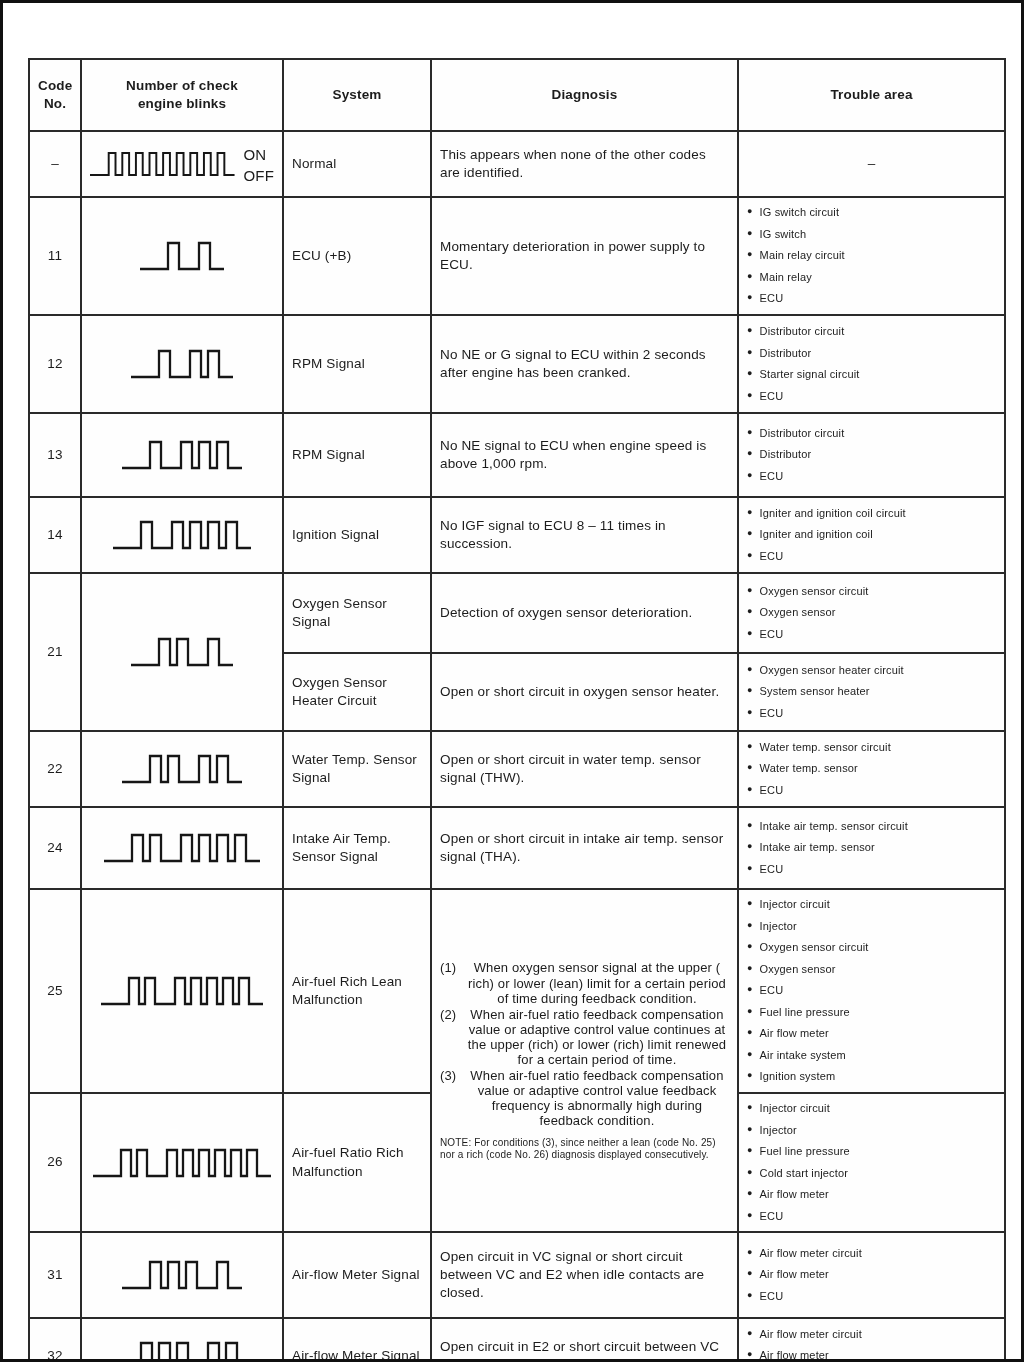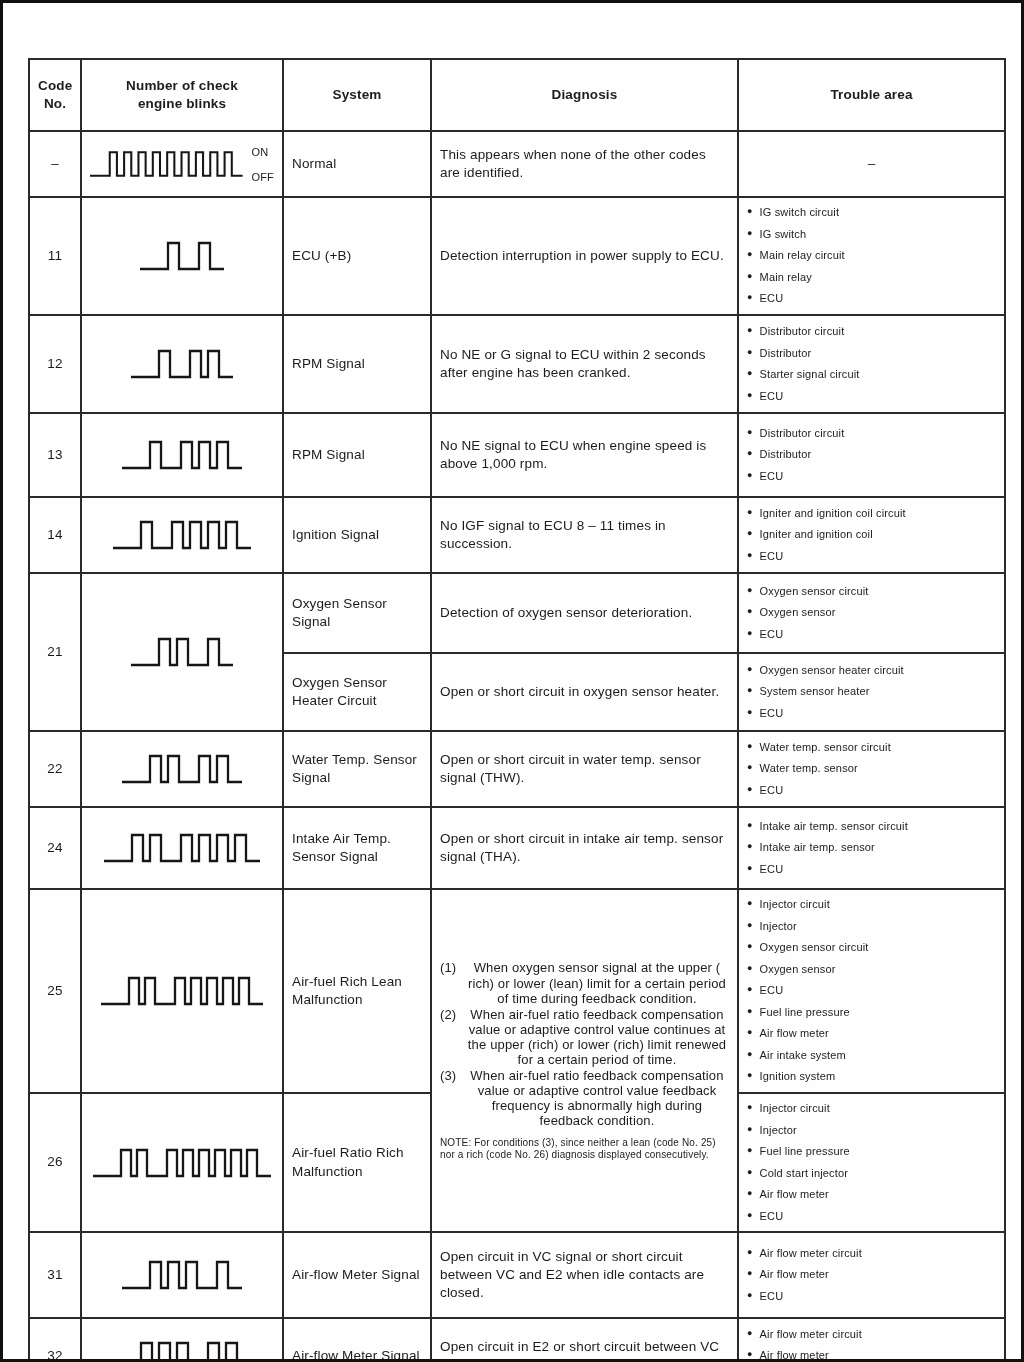--- a/index.html
+++ b/index.html
@@ -28,21 +28,21 @@
     overflow:hidden;
   }
   th{font-weight:bold;text-align:center;font-size:13.5px;}
   td.code{text-align:center;font-size:14px;}
   td.wavecell{text-align:center;padding:2px 6px;}
   td.system{padding-left:11px;}
   td.diag{padding-left:13px;}
   td.trouble{padding:8px 6px 8px 12px;}
   .waveblock{display:flex;align-items:center;justify-content:center;gap:9px;}
   .onoff{display:flex;flex-direction:column;justify-content:space-between;height:36px;
-         font-size:11px;line-height:1.0;text-align:left;padding-top:1px;}
+         font-size:15px;line-height:1.0;text-align:left;padding-top:1px;}
   .tr-item{display:flex;align-items:baseline;line-height:20.5px;}
   .tr-item .dot{font-size:9px;margin-right:7px;flex:0 0 auto;position:relative;top:-2px;}
   .tr-item .tx{font-size:11px;}
   td.mergeddiag{vertical-align:top;padding:6px 8px 4px 10px;}
   .para{display:flex;align-items:flex-start;font-size:13px;line-height:1.16;margin:0 0 1px 0;}
   .para .pn{flex:0 0 25px;}
   .para .pt{flex:1 1 auto;text-align:center;}
   .notep{font-size:10px;line-height:1.16;margin-top:9px;}
   .dashcell{text-align:center;}
 </style>
@@ -89,21 +89,21 @@
   <tr style="height:118px">
     <td class="code">11</td>
     <td class="wavecell">
       <div class="waveblock">
               <svg width="84" height="34" viewBox="0 0 84 34">
                 <polyline fill="none" stroke="#161616" stroke-width="2.3" points="0,30 28,30 28,4 39,4 39,30 59,30 59,4 70,4 70,30 84,30"></polyline>
               </svg>
             </div>
     </td>
     <td class="system">ECU (+B)</td>
-    <td class="diag">Detection interruption in power supply to ECU.</td>
+    <td class="diag">Momentary deterioration in power supply to ECU.</td>
     <td class="trouble">
             <div>
               <div class="tr-item">
                 <span class="dot">●</span>
                 <span class="tx">IG switch circuit</span>
               </div>
               <div class="tr-item">
                 <span class="dot">●</span>
                 <span class="tx">IG switch</span>
               </div>

